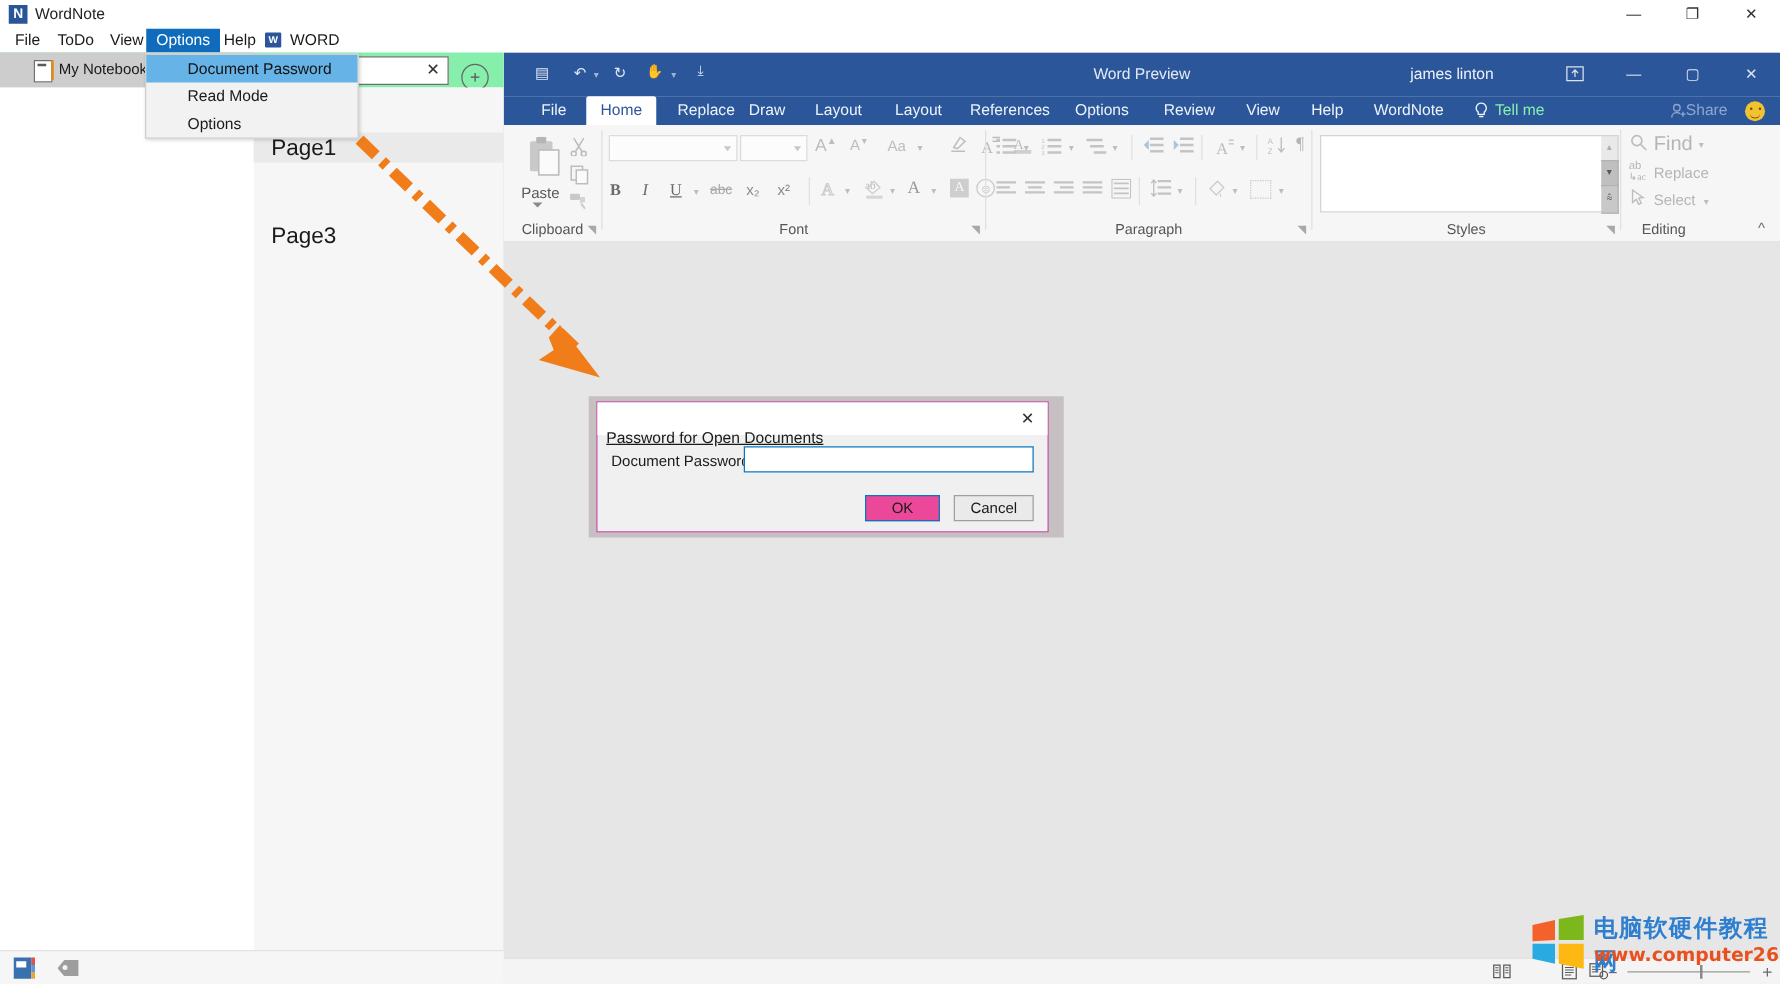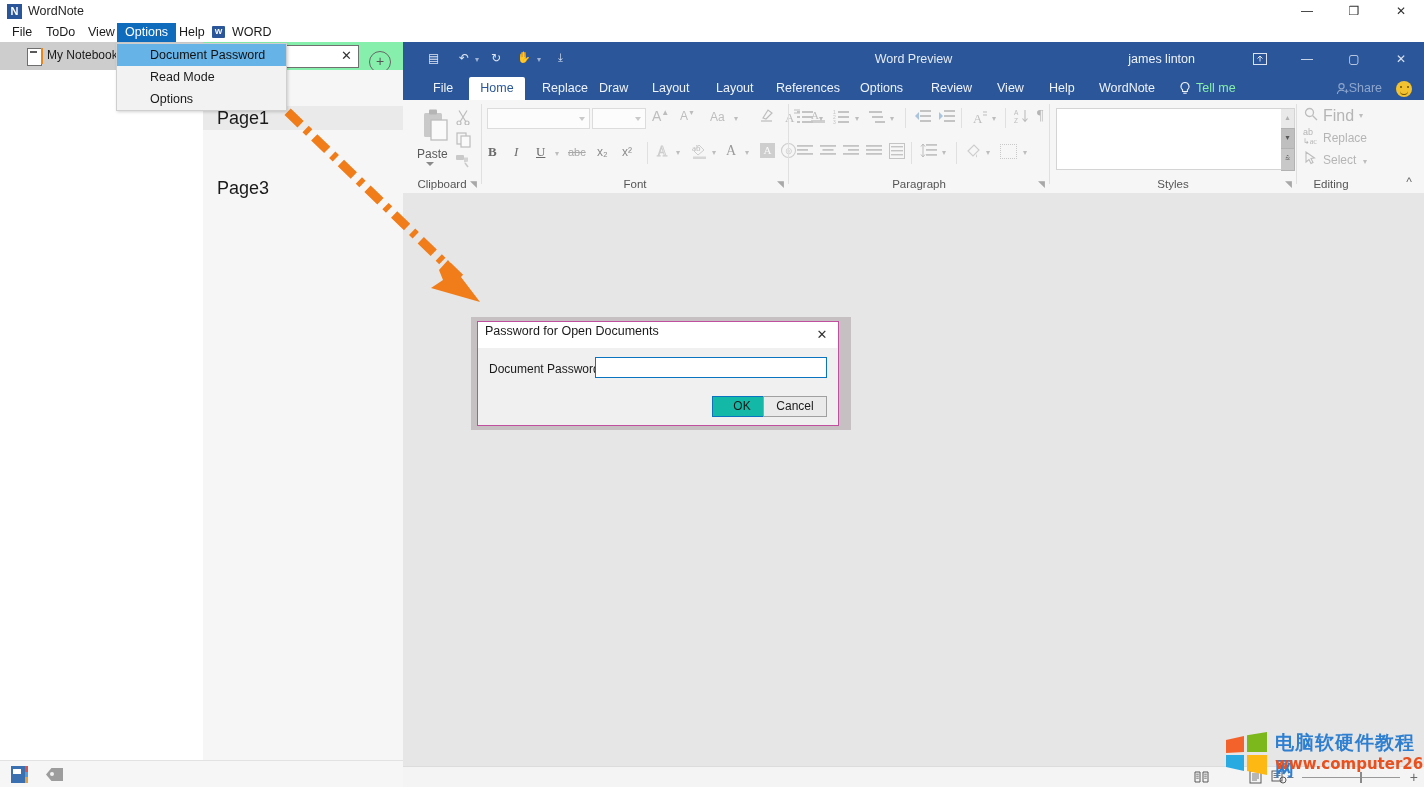--- a/index.html
+++ b/index.html
@@ -105,26 +105,26 @@
   #zoom-track{position:absolute;right:24px;top:10px;width:98px;height:1px;background:#999;}
   #zoom-thumb{position:absolute;right:62px;top:5px;width:2px;height:11px;background:#8a8a8a;}
   #zoom-minus{position:absolute;right:130px;top:3px;font-size:13px;color:#6a6a6a;}
   #zoom-plus{position:absolute;right:6px;top:2px;font-size:14px;color:#6a6a6a;}
 
   
   #pw-shadow{position:absolute;left:471px;top:317px;width:380px;height:113px;background:rgba(140,120,130,.34);z-index:50;}
   #pw-dialog{position:absolute;left:477px;top:321px;width:360px;height:103px;background:#f0f0f0;
     border:1.6px solid #c04fa0;z-index:51;}
   #pw-titlebar{position:absolute;left:0;top:0;width:100%;height:26px;background:#ffffff;}
-  #pw-title{position:absolute;left:7px;top:2px;font-size:12.5px;color:#1a1a1a;}
+  #pw-title{position:absolute;left:7px;top:21px;font-size:12.5px;color:#1a1a1a;text-decoration:underline;}
   #pw-close{position:absolute;right:7px;top:4px;width:18px;height:18px;line-height:18px;text-align:center;font-size:13px;color:#333;}
   #pw-label{position:absolute;left:11px;top:40px;font-size:12px;color:#1a1a1a;}
   #pw-input{position:absolute;left:117px;top:35px;width:232px;height:21px;background:#ffffff;border:1.4px solid #0a74c0;box-sizing:border-box;}
-  #pw-ok{position:absolute;left:214px;top:74px;width:60px;height:21px;background:#14b8a6;border:1.6px solid #0a74c0;
-     font-size:12px;color:#1a1a1a;text-align:center;line-height:19px;box-sizing:border-box;margin-left:20px;}
+  #pw-ok{position:absolute;left:214px;top:74px;width:60px;height:21px;background:#ec4899;border:1.6px solid #0a74c0;
+     font-size:12px;color:#1a1a1a;text-align:center;line-height:19px;box-sizing:border-box;}
   #pw-cancel{position:absolute;left:285px;top:74px;width:64px;height:21px;background:#eaeaea;border:1px solid #a0a0a0;
      font-size:12px;color:#1a1a1a;text-align:center;line-height:19px;box-sizing:border-box;}
 
   
   #watermark{position:absolute;left:1223px;top:728px;width:201px;height:55px;z-index:60;}
   #wm-logo{position:absolute;left:0;top:4px;width:46px;height:44px;}
   #wm-cn{position:absolute;left:52px;top:2px;font-size:19px;font-weight:bold;color:#2f7fd0;letter-spacing:1px;
      font-family:"DejaVu Sans",sans-serif;}
   #wm-url{position:absolute;left:52px;top:27px;font-size:15px;font-weight:bold;color:#e8501e;
      font-family:"DejaVu Sans",sans-serif;}

